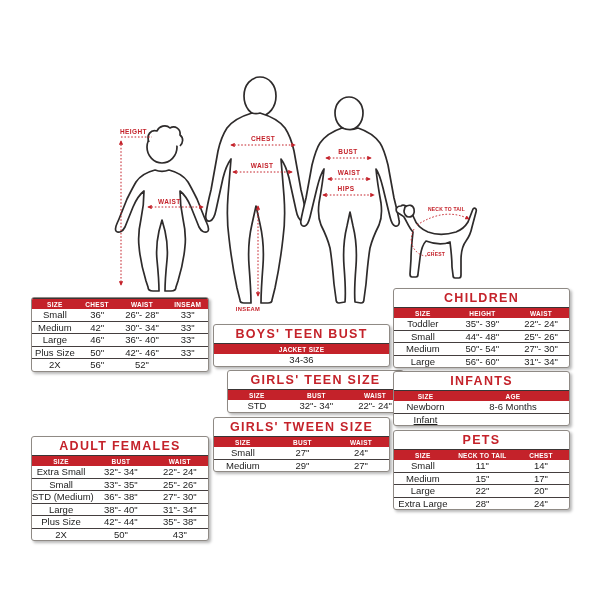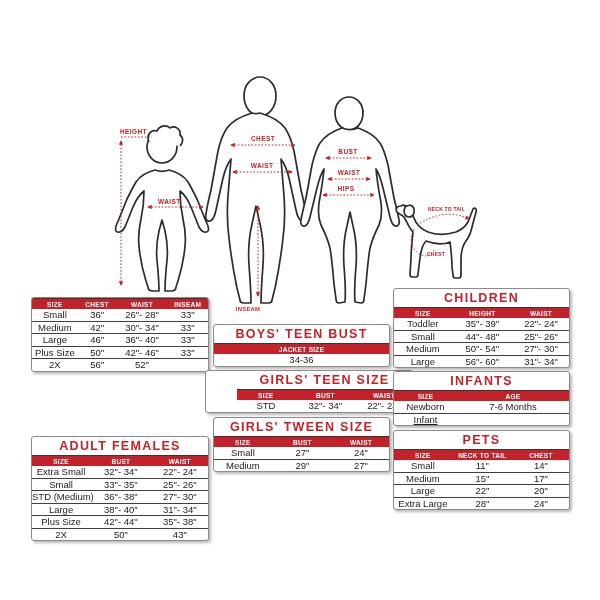--- a/index.html
+++ b/index.html
@@ -11,21 +11,21 @@
   .t-title{height:18px;line-height:19px;text-align:center;color:#c4222a;font-weight:bold;
            font-size:12.5px;letter-spacing:1.3px;white-space:nowrap;}
   .t-head{display:flex;background:#c4222a;border-top:1px solid #3a3434;height:10px;align-items:center;}
   .t-hcell{color:#fff;font-size:6.5px;font-weight:bold;text-align:center;letter-spacing:.3px;white-space:nowrap;}
   .t-row{display:flex;height:11.5px;align-items:center;border-bottom:1px solid #443e3e;}
   .t-row:last-child{border-bottom:none;}
   .t-cell{font-size:9.5px;color:#1c1c1c;text-align:center;white-space:nowrap;}
   #tbl-adult-males  {left:31px; top:297px;width:176px;}
   #tbl-adult-females{left:31px; top:408px;width:176px;margin-top:28px;}
   #tbl-boys-teen    {left:213px;top:324px;width:175px;}
-  #tbl-girls-teen   {left:205px;top:370px;width:175px;padding-left:31px;}
+  #tbl-girls-teen   {left:227px;top:370px;width:175px;}
   #tbl-girls-tween  {left:213px;top:417px;width:175px;}
   #tbl-children     {left:393px;top:288px;width:175px;}
   #tbl-infants      {left:393px;top:371px;width:175px;}
   #tbl-pets         {left:393px;top:430px;width:175px;}
   .ann-text{fill:#c4222a;font-weight:bold;font-family:"Liberation Sans",sans-serif;}
   .ann-line{stroke:#c4222a;stroke-width:1;fill:none;stroke-dasharray:1.6 1.8;}
   .sil{fill:#fff;stroke:#2e2b2b;stroke-width:1.7;stroke-linejoin:round;}
 </style>
 </head>
 <body>
@@ -234,21 +234,21 @@
       </div>
     </div>
   <div class="size-table" id="tbl-infants">
       <div class="t-title">INFANTS</div>
       <div class="t-head">
         <span class="t-hcell" style="width: 36%;">SIZE</span>
         <span class="t-hcell" style="width: 64%;">AGE</span>
       </div>
       <div class="t-row">
         <span class="t-cell" style="width: 36%;">Newborn</span>
-        <span class="t-cell" style="width: 64%;">7-6 Months</span>
+        <span class="t-cell" style="width: 64%;">8-6 Months</span>
       </div>
       <div class="t-row">
         <span class="t-cell" style="width: 36%; text-decoration: underline;">Infant</span>
         <span class="t-cell" style="width: 64%; margin-top: 36px;">6-12 Months</span>
       </div>
     </div>
   <div class="size-table" id="tbl-pets">
       <div class="t-title">PETS</div>
       <div class="t-head">
         <span class="t-hcell" style="width: 33%;">SIZE</span>

